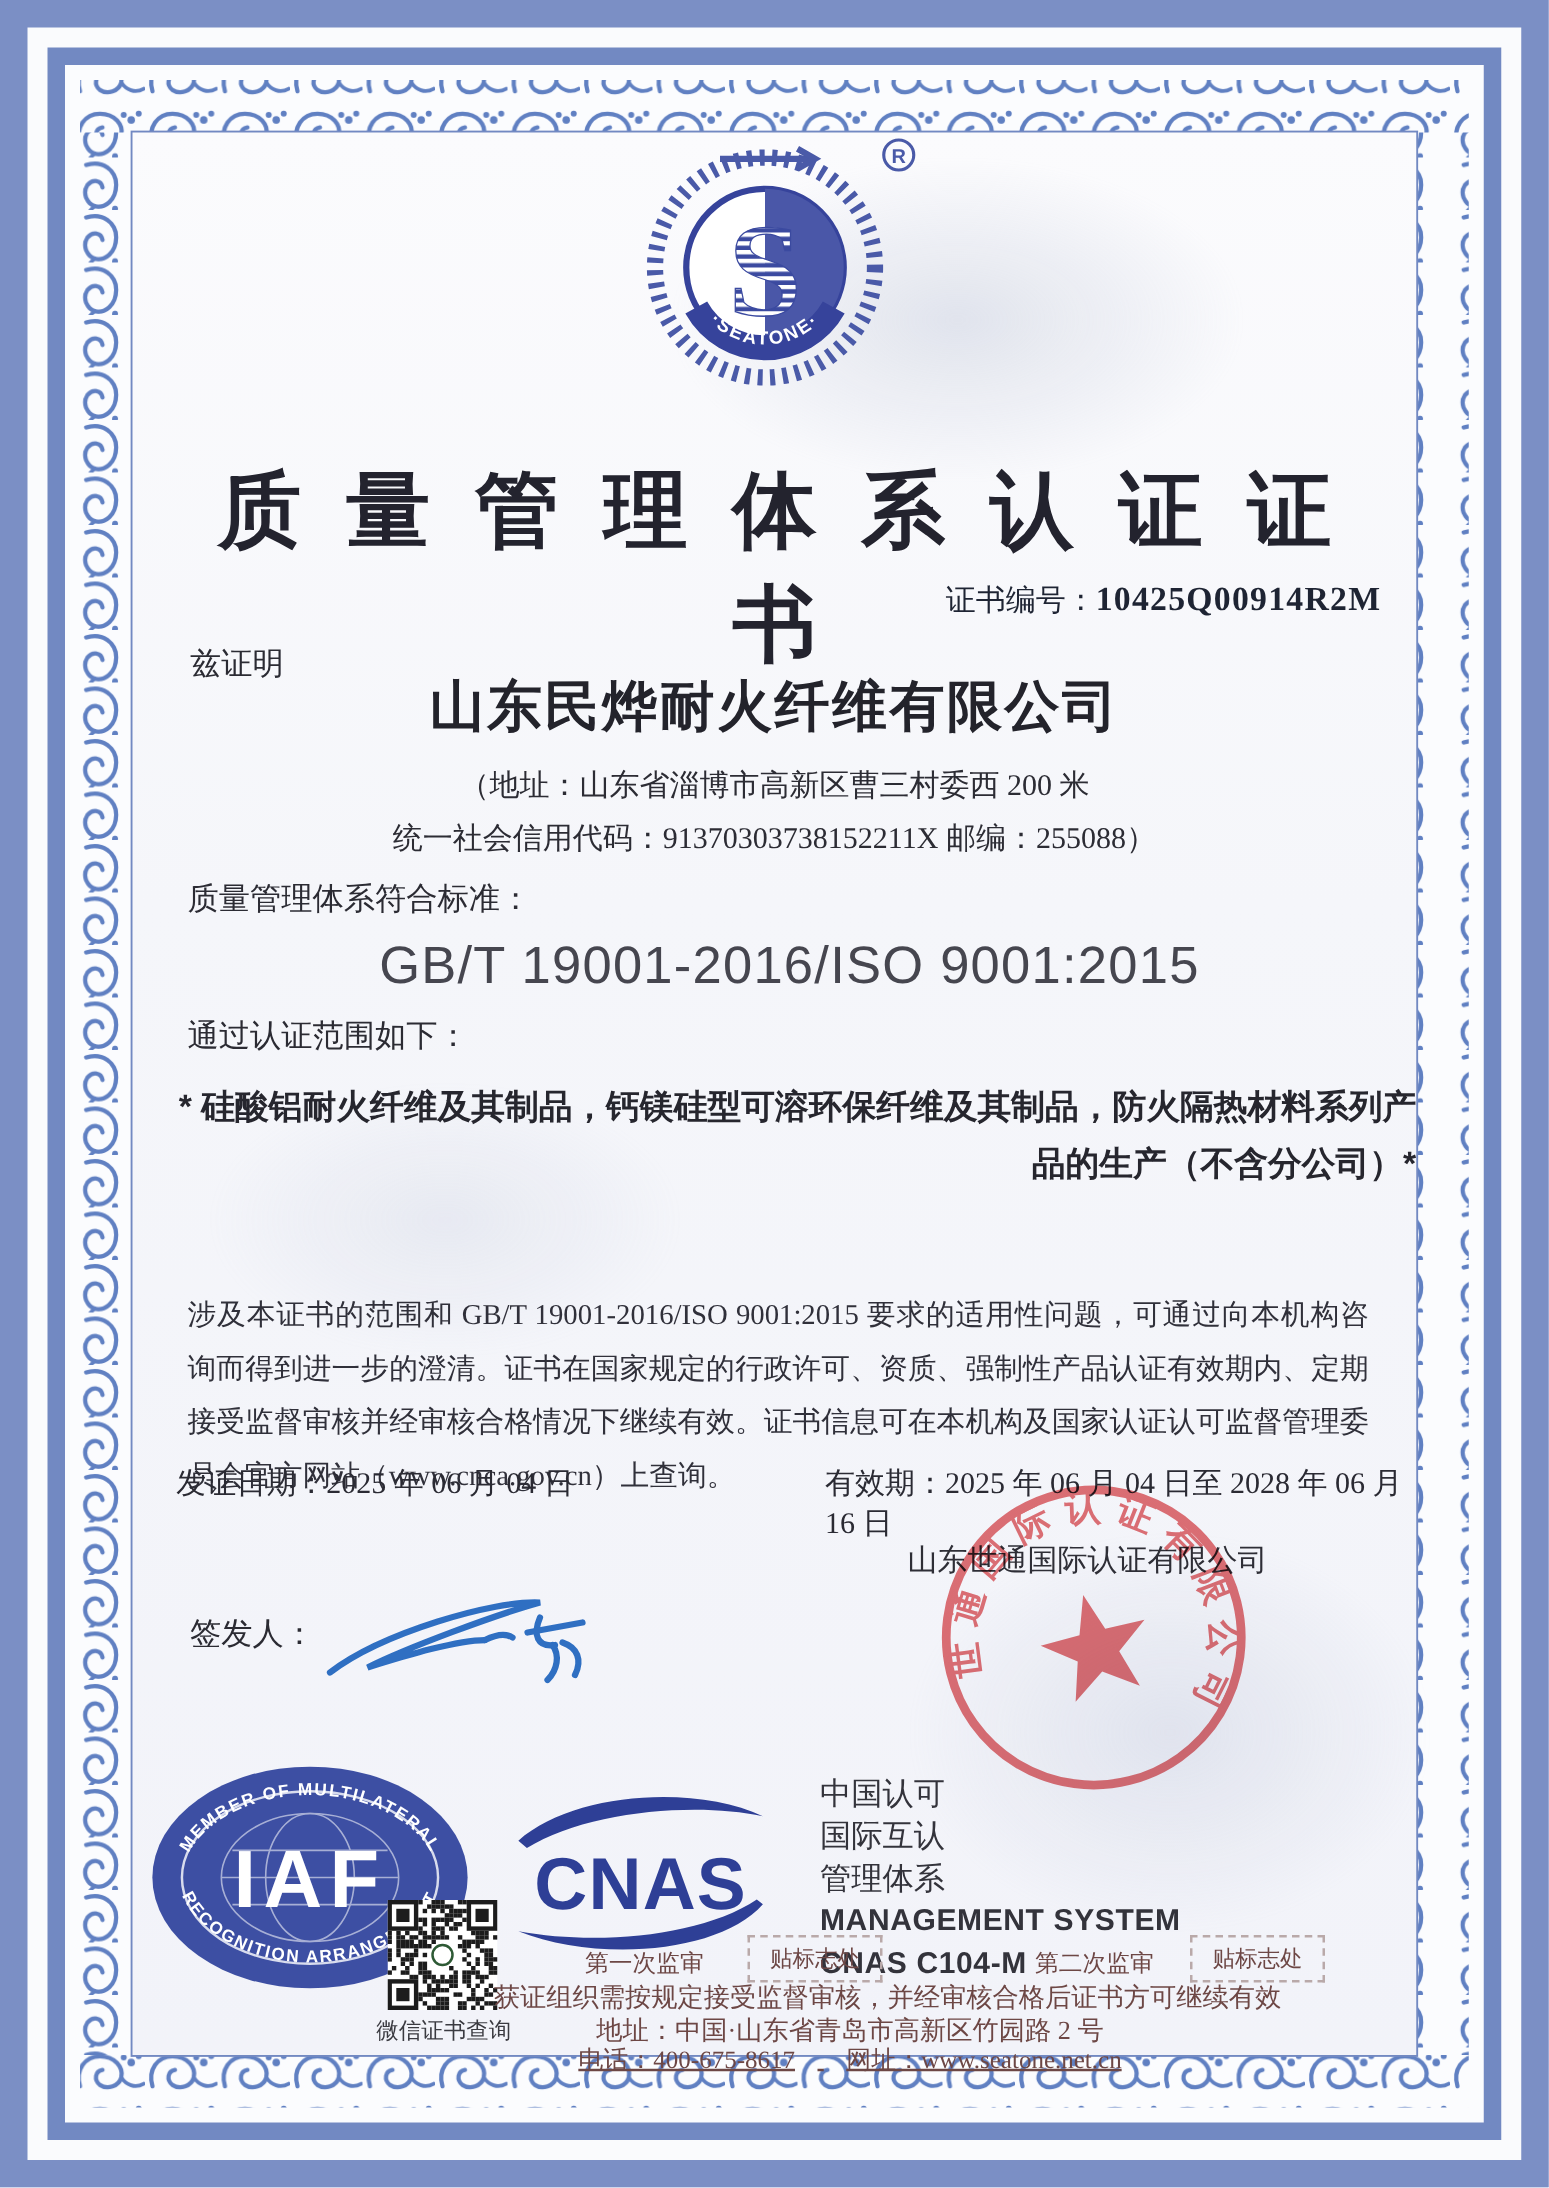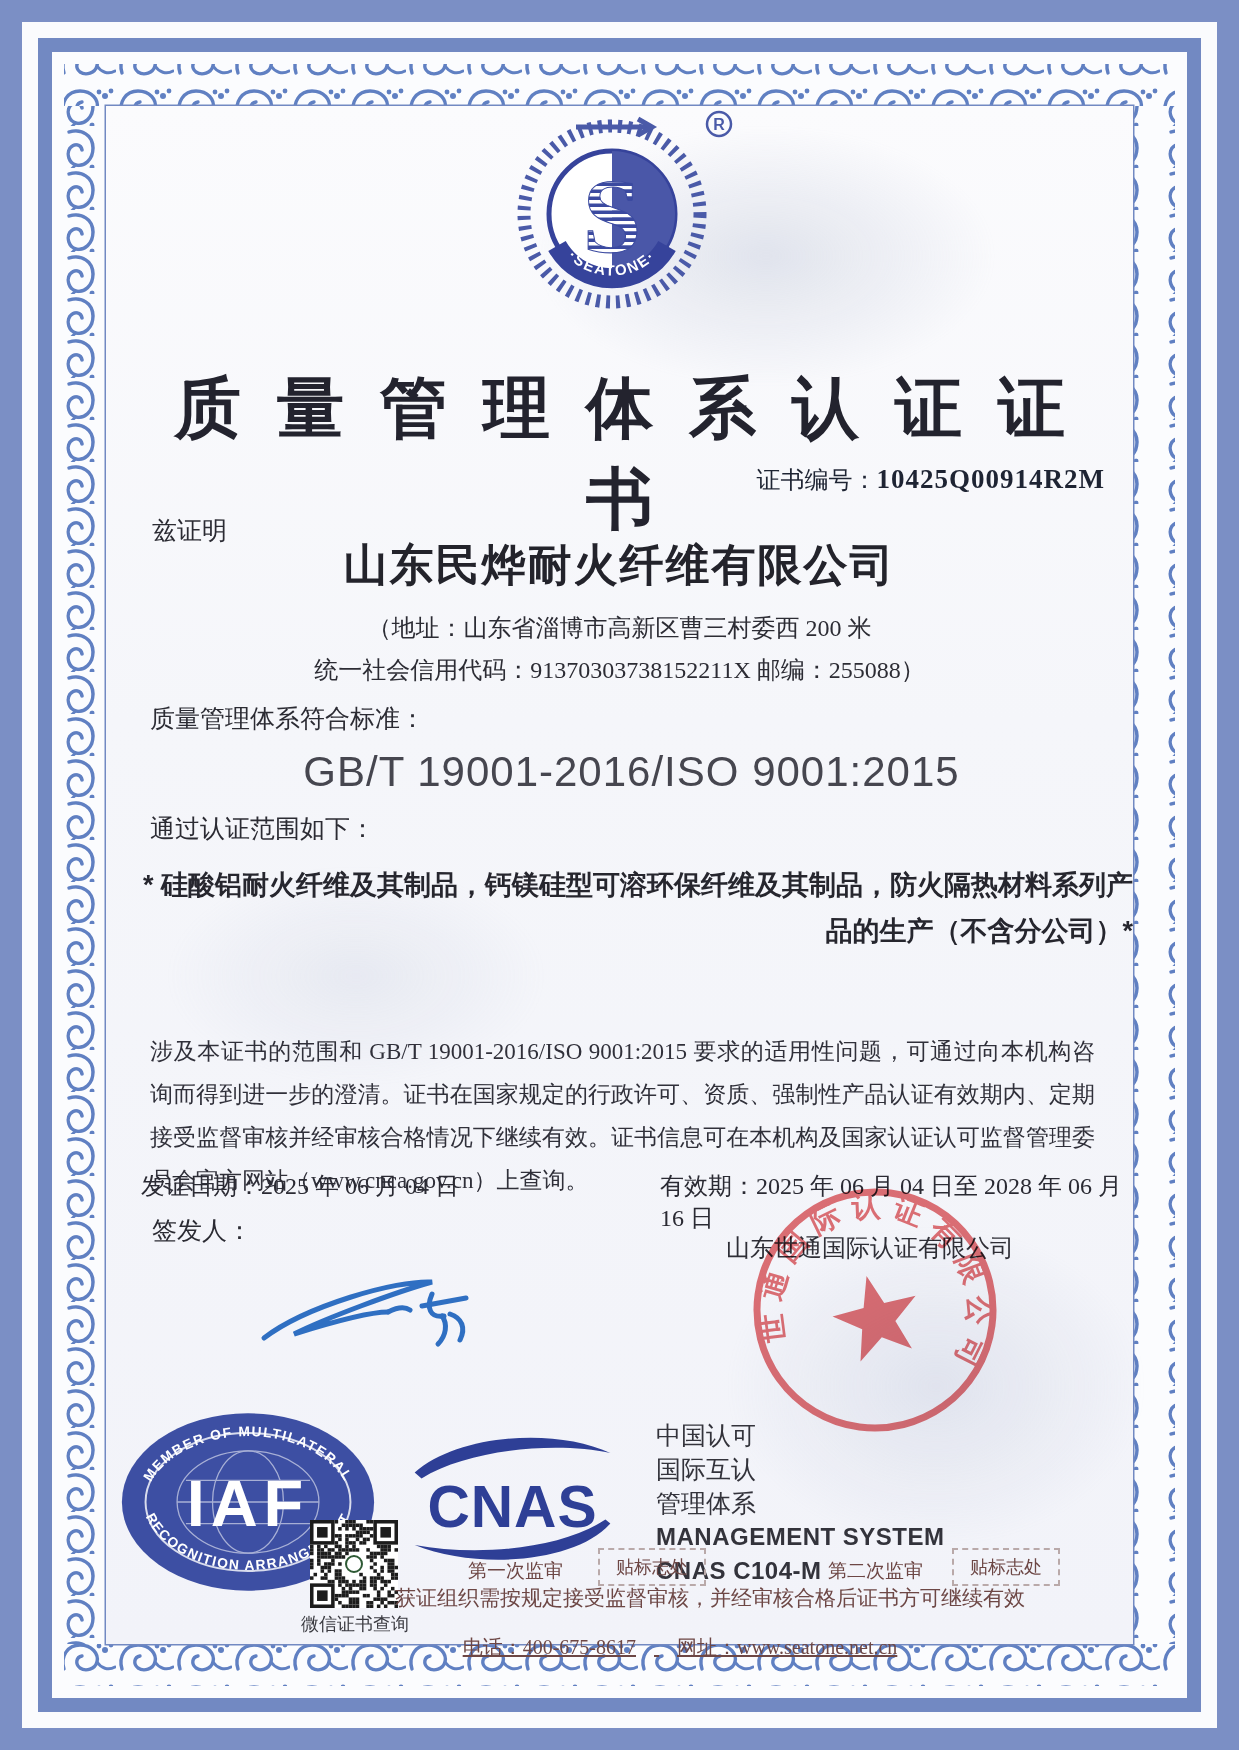--- a/index.html
+++ b/index.html
@@ -18,21 +18,21 @@
     color:#23232b;font-family:"Liberation Sans","DejaVu Sans",sans-serif;letter-spacing:2px;}
   .addr{left:0;right:0;text-align:center;font-size:24px;color:#2c2c34;}
   .label-left{left:44px;font-size:25px;color:#2b2b33;}
   .standard{left:0;right:0;top:642px;text-align:center;font-size:42px;color:#46464f;
     font-family:"Liberation Sans","DejaVu Sans",sans-serif;letter-spacing:1px;padding-left:24px;}
   .scope{left:0;right:0;top:756px;text-align:right;font-size:27px;font-weight:bold;color:#26262e;
     font-family:"Liberation Sans","DejaVu Sans",sans-serif;line-height:46px;}
   .disclaimer{left:44px;width:945px;top:924px;font-size:23px;color:#30303a;line-height:43px;text-align:justify;}
   .daterow{font-size:24px;color:#2a2a33;top:1064px;}
   .issuer{left:534px;width:460px;top:1126px;text-align:center;font-size:24px;color:#2e2e36;}
-  .signer{left:46px;top:1108px;font-size:25px;color:#2b2b33;}
+  .signer{left:46px;top:1184px;font-size:25px;color:#2b2b33;}
   .accred-text{left:526px;top:1312px;font-size:25px;color:#33333b;line-height:34px;
     font-family:"Liberation Sans","DejaVu Sans",sans-serif;margin-left:24px;}
   .accred-text .en{font-weight:bold;font-size:24px;letter-spacing:.5px;}
   .qr-caption{left:169px;top:1506px;width:160px;text-align:center;font-size:18px;color:#3a3a40;}
   .sup{font-size:19px;color:#6d4745;top:1452px;}
   .sticker-box{border:2px dashed #b9a9a9;color:#6d4745;font-size:18px;padding:5px 16px;top:1442px;}
   .note{left:264px;width:680px;top:1478px;text-align:center;font-size:21px;color:#6d4745;}
   .orgaddr{left:224px;width:700px;top:1504px;text-align:center;font-size:21px;color:#6d4745;}
   .phones{left:164px;width:820px;top:1528px;text-align:center;font-size:20px;color:#6d4745;text-decoration:underline;}
   .phones span{margin:0 18px;}
@@ -416,19 +416,20 @@
         <circle cx="44" cy="44" r="8" fill="#ffffff" stroke="#2e5a35" stroke-width="2"></circle>
       </svg>
     <div class="abs qr-caption">微信证书查询</div>
 
     <div class="abs sup" style="left:362px;text-align:right;">第一次监审</div>
     <div class="abs sticker-box" style="left:492px;">贴标志处</div>
     <div class="abs sup" style="left:722px;">第二次监审</div>
     <div class="abs sticker-box" style="left:846px;">贴标志处</div>
 
     <div class="abs note">获证组织需按规定接受监督审核，并经审核合格后证书方可继续有效</div>
+    <div class="abs orgaddr">地址：中国·山东省青岛市高新区竹园路 2 号</div>
     <div class="abs phones">
       <span>电话：400-675-8617</span>
       <span>网址：www.seatone.net.cn</span>
     </div>
 
   </div>
 </div>
 
 </body></html>

